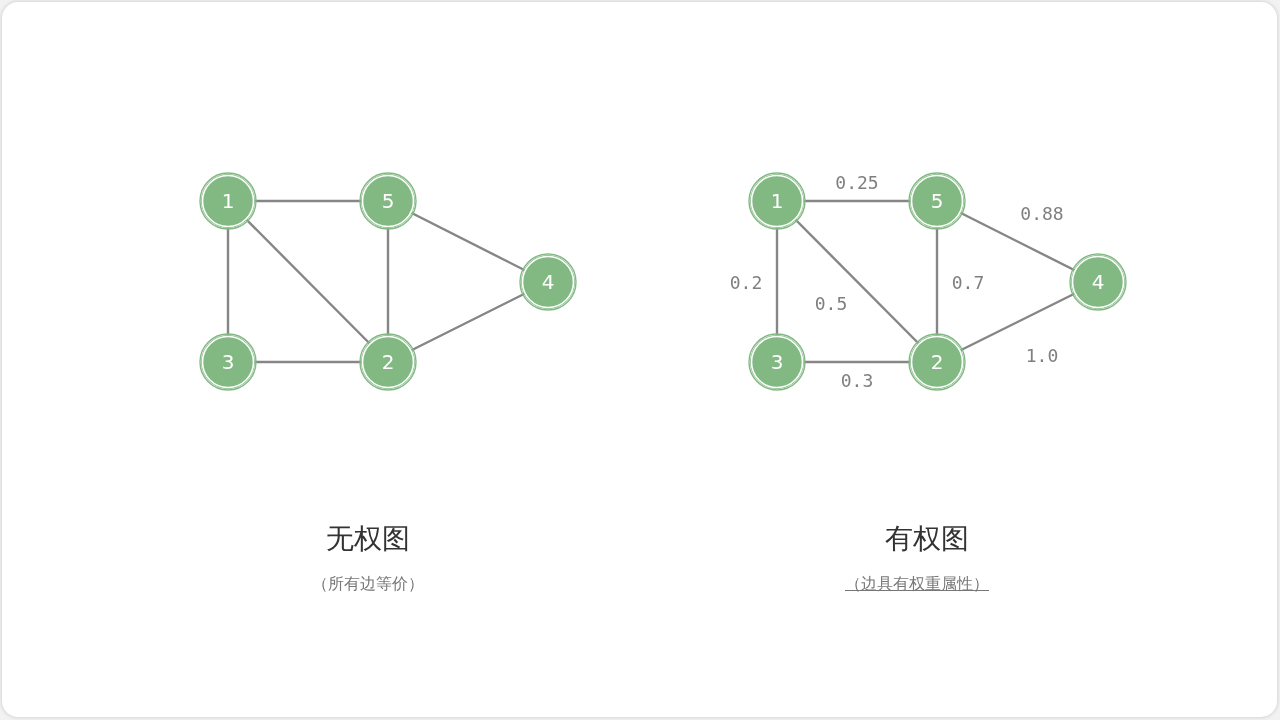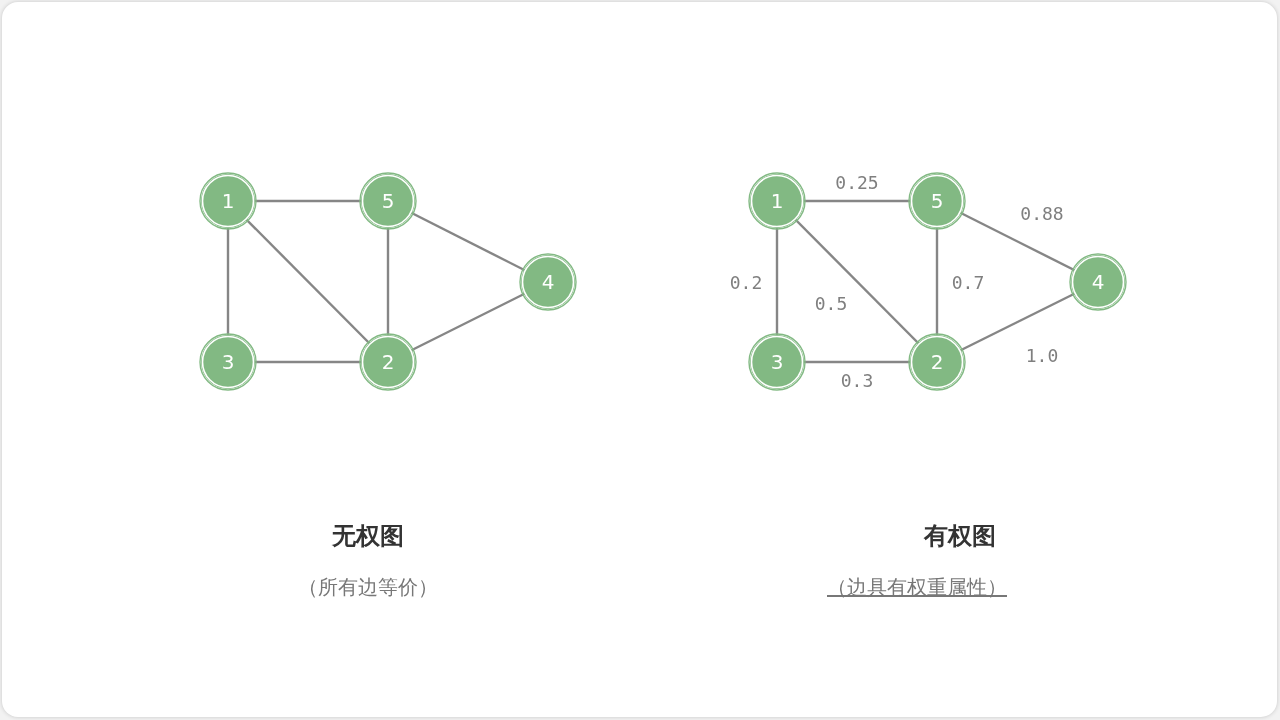--- a/index.html
+++ b/index.html
@@ -9,22 +9,22 @@
     background: #ffffff; border-radius: 16px;
     box-shadow: 0 0 4px rgba(0,0,0,0.18);
   }
   svg.graph { position: absolute; left: 0; top: 0; }
   .edge { stroke: #868686; stroke-width: 2.4; }
   .node-fill { fill: #82b983; }
   .node-ring { fill: none; stroke: #ffffff; stroke-width: 1.6; }
   .node-outer { fill: none; stroke: #82b983; stroke-width: 1.4; }
   .node-label { fill: #ffffff; font-family: "DejaVu Sans", sans-serif; font-size: 20px; text-anchor: middle; dominant-baseline: central; }
   .weight-label { fill: #7f7f7f; font-family: "DejaVu Sans Mono", monospace; font-size: 18px; text-anchor: middle; dominant-baseline: central; }
-  .title { position: absolute; font-weight: bold; font-size: 24px; color: #333333; text-align: center; width: 300px; }
-  .subtitle { position: absolute; font-size: 20px; color: #777777; text-align: center; width: 300px; }
+  .title { position: absolute; font-weight: normal; font-size: 28px; color: #333333; text-align: center; width: 300px; }
+  .subtitle { position: absolute; font-size: 16px; color: #777777; text-align: center; width: 300px; }
 </style>
 </head>
 <body>
 
 <div class="card"></div>
 
 <svg class="graph" width="1280" height="720">
   <g id="uw-edges">
       <line x1="228" y1="201" x2="388" y2="201" class="edge"></line>
       <line x1="228" y1="201" x2="228" y2="362" class="edge"></line>
@@ -114,14 +114,14 @@
         <circle cx="937" cy="362" r="27" class="node-fill"></circle>
         <circle cx="937" cy="362" r="25.5" class="node-ring"></circle>
         <text x="937" y="362" class="node-label">2</text>
       </g>
     </g>
 </svg>
 
 <div class="title" style="left:218px; top:520px;">无权图</div>
 <div class="subtitle" style="left:218px; top:574px;">（所有边等价）</div>
 
-<div class="title" style="left:810px; top:520px;">有权图</div>
+<div class="title" style="left:777px; top:520px;">有权图</div>
 <div class="subtitle" style="left:767px; top:574px;text-decoration:underline;">（边具有权重属性）</div>
 
 </body></html>

